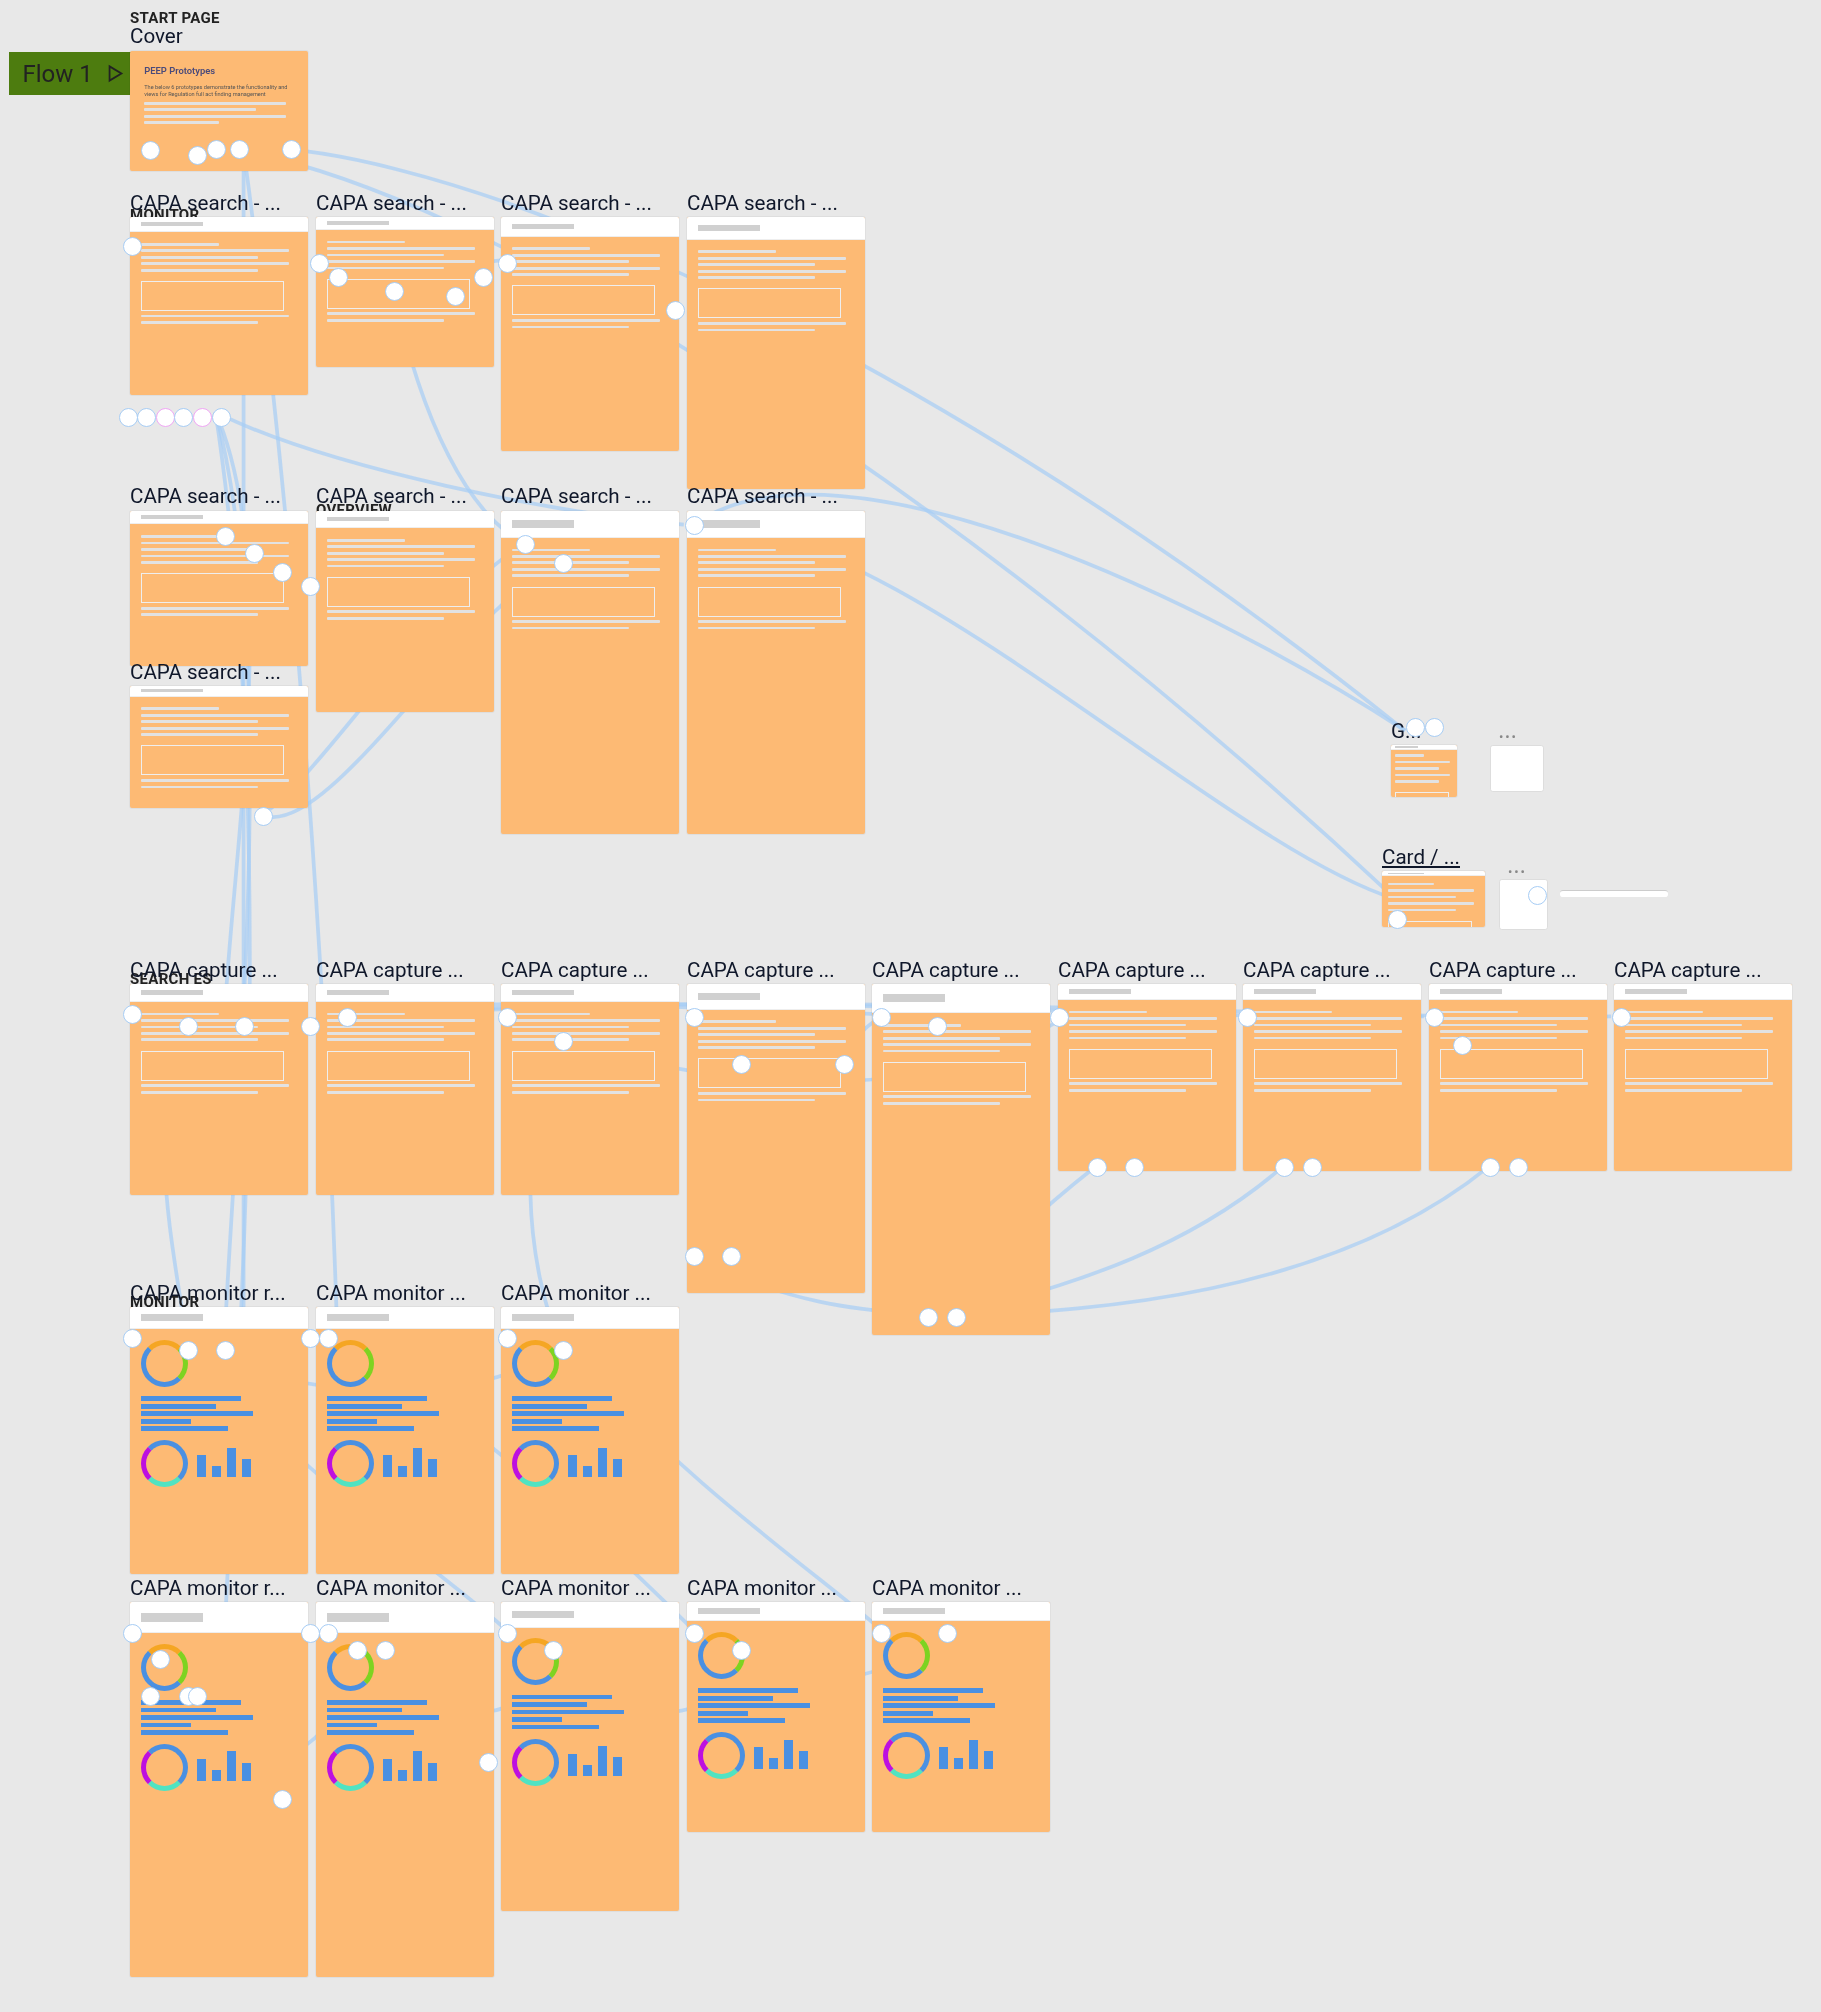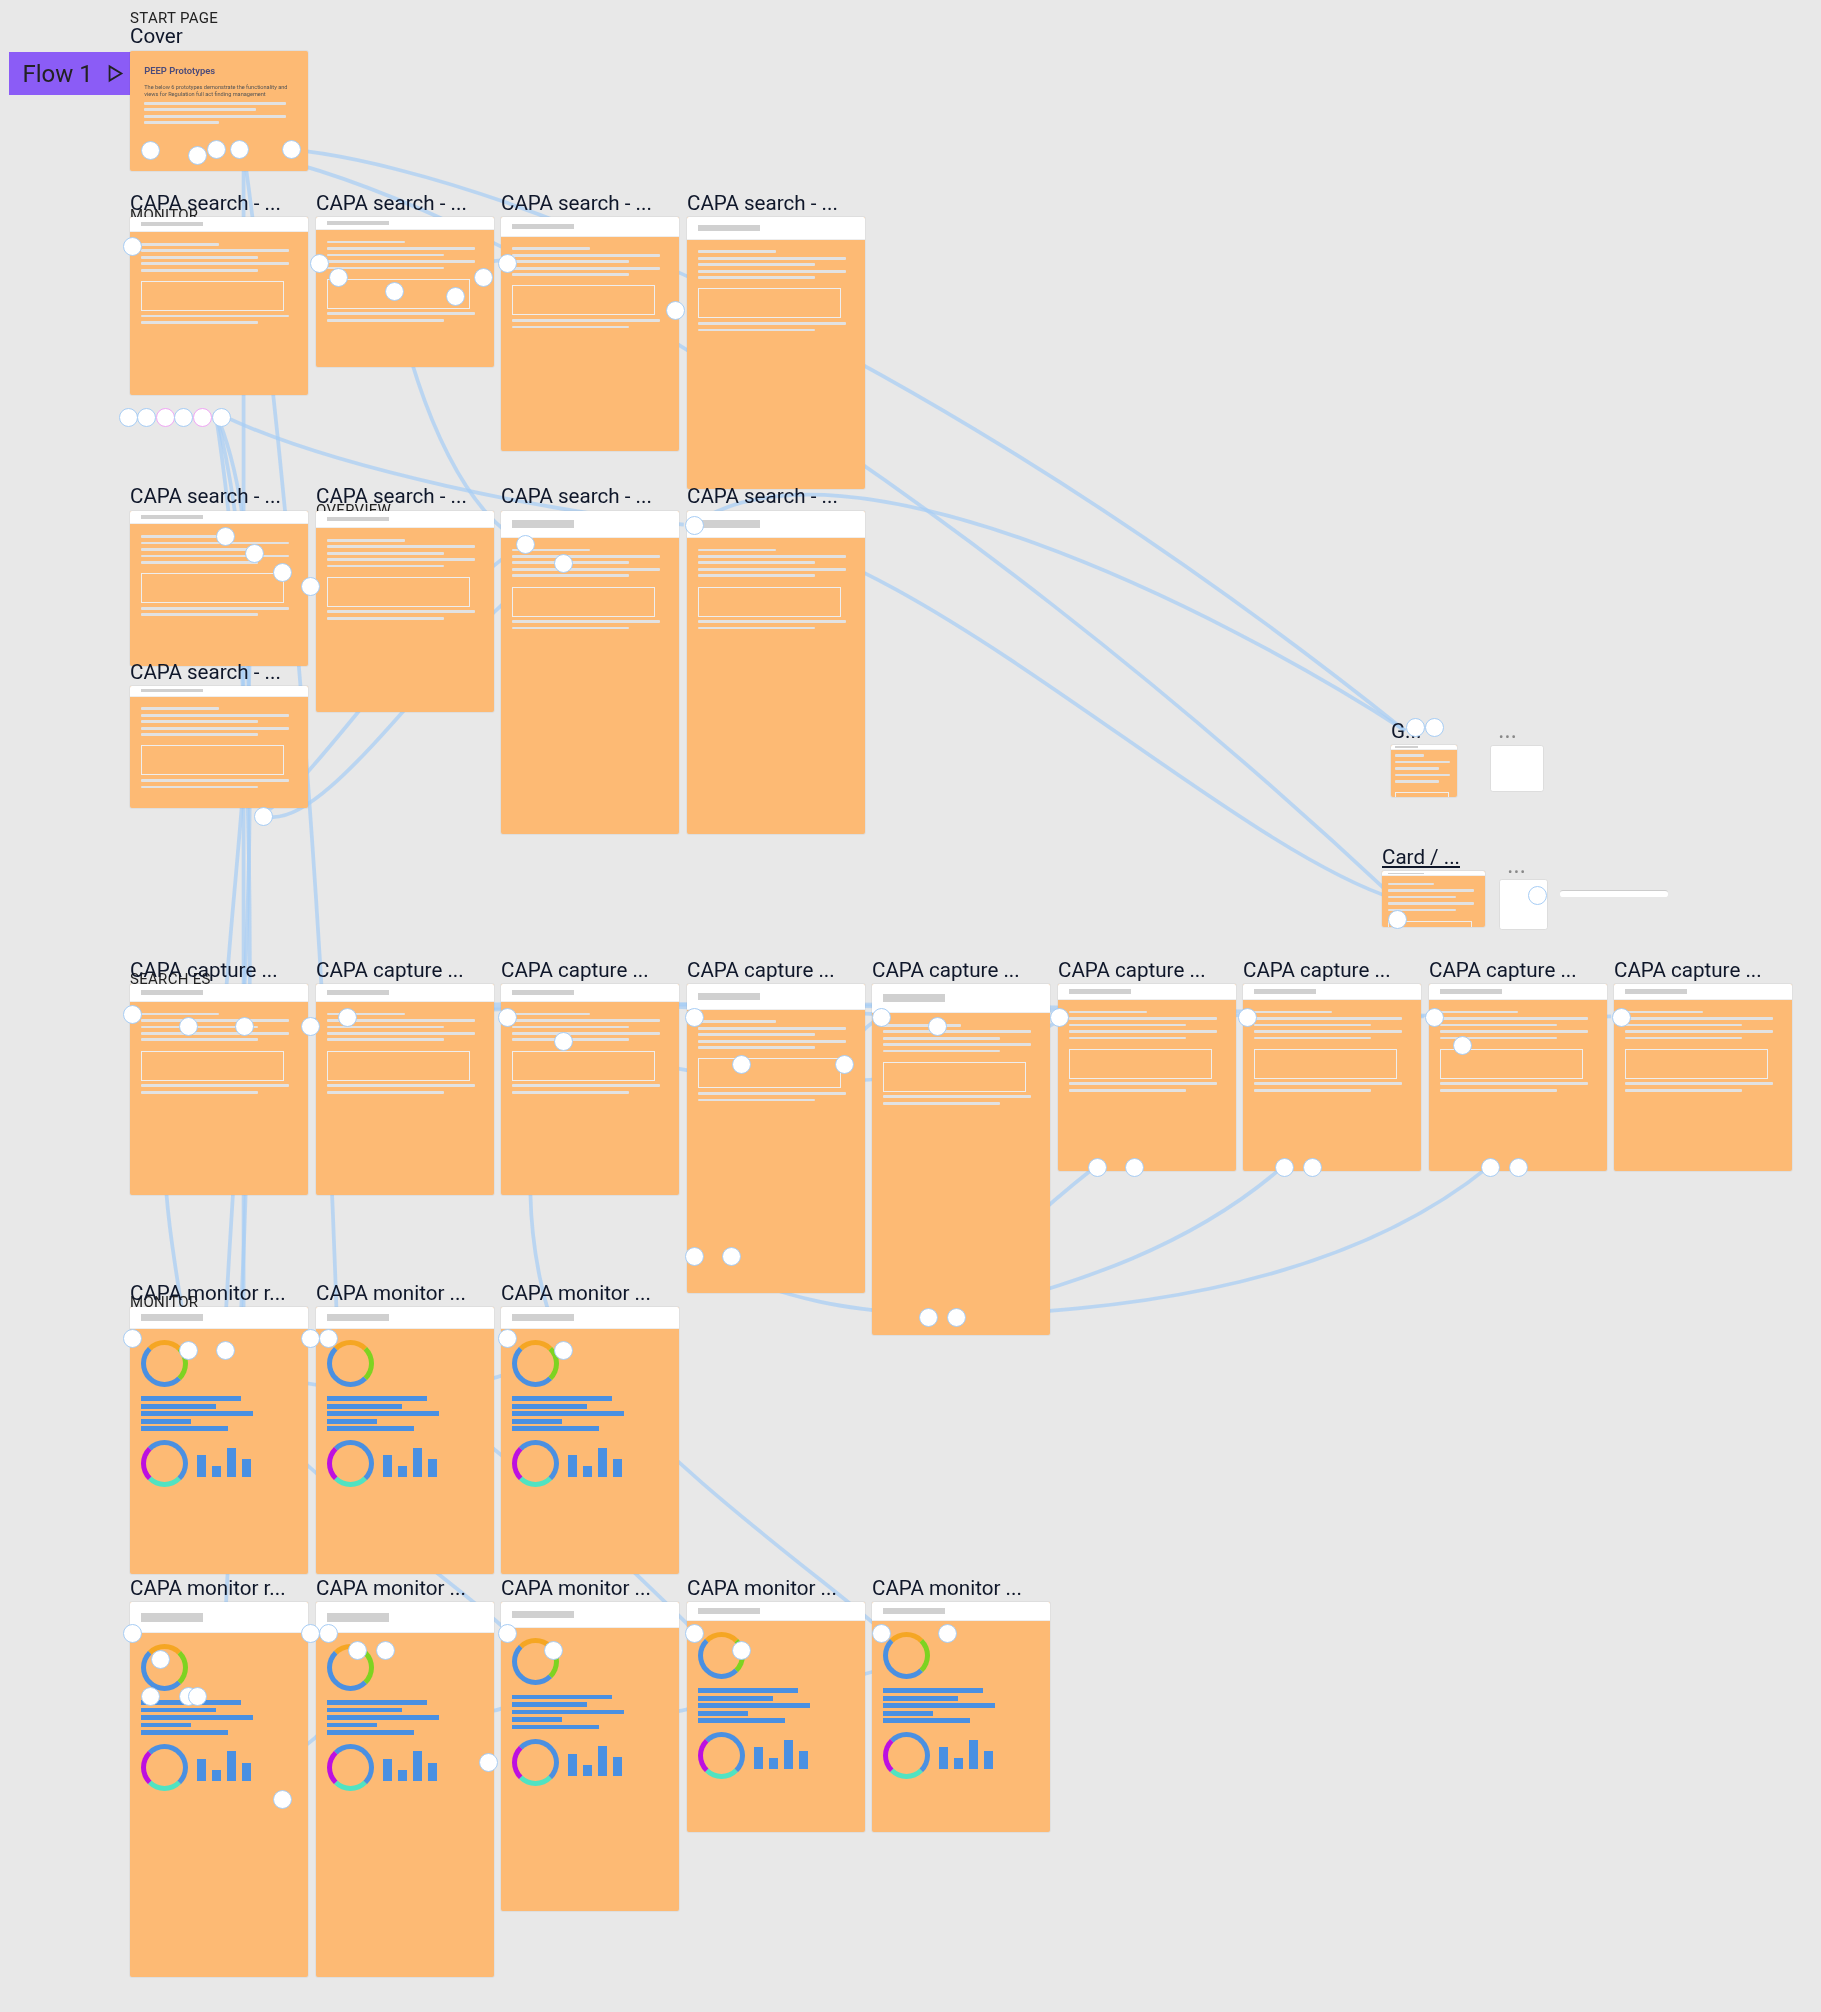--- a/index.html
+++ b/index.html
@@ -1,19 +1,19 @@
 <!DOCTYPE html>
 <html style="font-size:15px"><head>
 <meta charset="utf-8">
 <style>
   html,body{margin:0;padding:0;width:1821px;height:2012px;background:#e8e8e8;font-family:-apple-system,BlinkMacSystemFont,"Segoe UI",Roboto,sans-serif;overflow:hidden;position:relative}
   .canvas{position:absolute;inset:0}
-  .flow-tag{position:absolute;left:9.4px;top:52px;background:#8b5cf6;padding:7.5px 13px;display:flex;align-items:center;gap:13px;font-size:24px;color:#222}
+  .flow-tag{position:absolute;left:9.4px;top:52px;background:#4d7c0f;padding:7.5px 13px;display:flex;align-items:center;gap:13px;font-size:24px;color:#222}
   .flow-tag svg{width:19px;height:19px}
-  .section-label{position:absolute;font-size:15px;font-weight:400;color:#222;letter-spacing:0.3px}
+  .section-label{position:absolute;font-size:15px;font-weight:700;color:#222;letter-spacing:0.3px}
   .frame-title{position:absolute;font-size:20.6px;color:#0f172a;white-space:nowrap;max-width:187px;overflow:hidden;text-overflow:ellipsis}
   .thumb{position:absolute;background:#fdba74;box-shadow:0 0 0 0.9px rgba(0,0,0,.04);border-radius:1.9px;overflow:hidden}
   .thumb .inner{width:100%;height:100%;position:relative}
   .thumb .hdr{height:8%;background:#fff;border-bottom:0.9px solid #eee;display:flex;align-items:center;padding:0 6%}
   .thumb .hdr .t{width:40%;height:30%;background:#d0d0d0}
   .thumb .body{padding:6%;display:flex;flex-direction:column;gap:3.7px}
   .thumb .line{height:2.8px;background:#e2e2e2;border-radius:0.9px}
   .thumb .line.s{width:50%}
   .thumb .line.m{width:75%}
   .thumb .line.l{width:95%}

